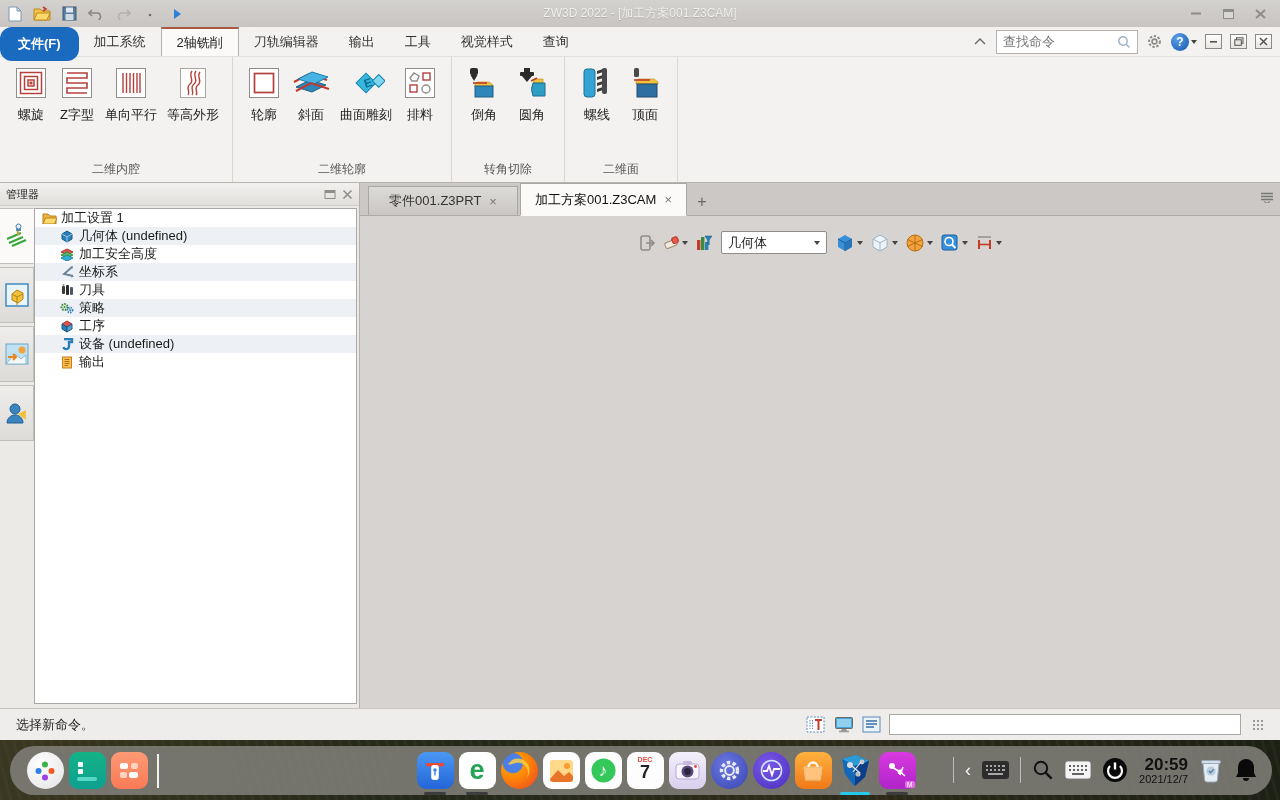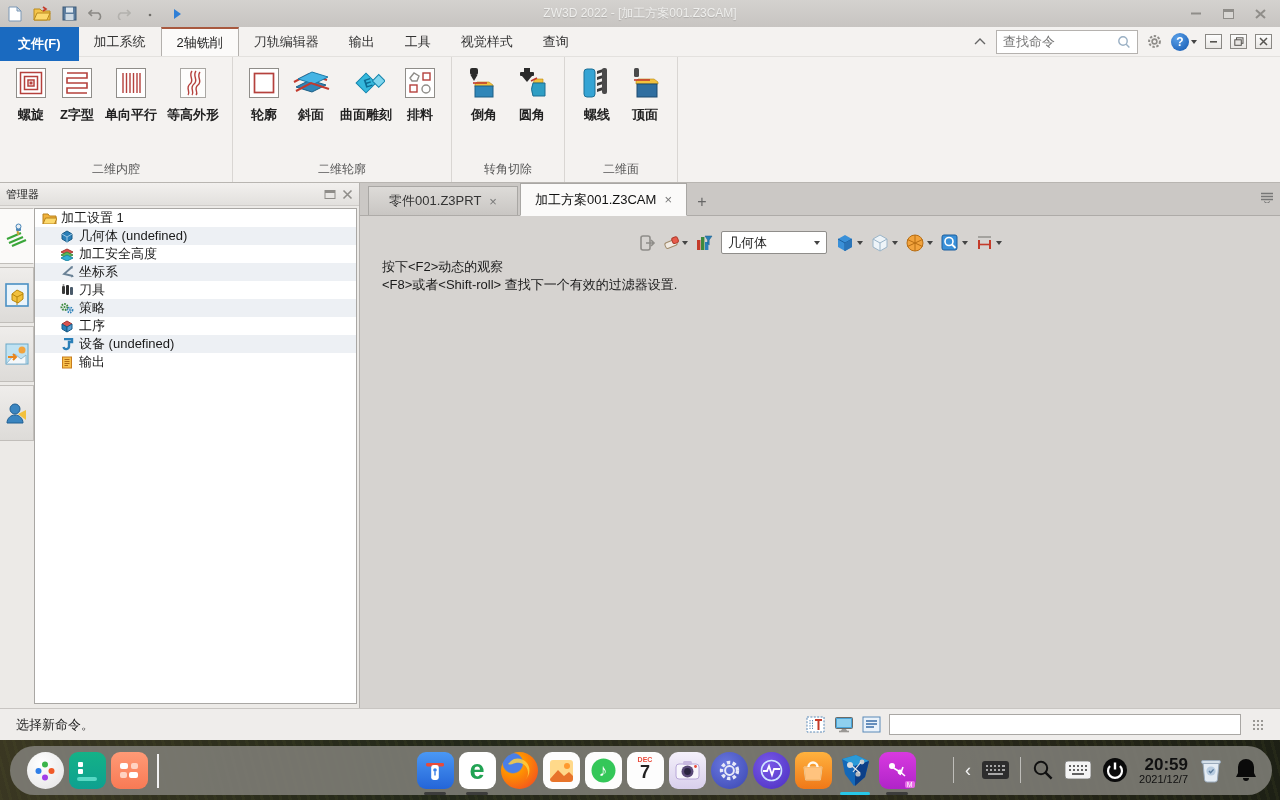--- a/index.html
+++ b/index.html
@@ -10,39 +10,39 @@
   .app { position:absolute; left:0; top:0; width:1280px; height:740px; background:#f2f0ee; border-bottom:1px solid #55534c; }
   .titlebar { height:27px; background:linear-gradient(#d4d2cf,#c7c4c1); display:flex; align-items:center; padding:0 6px; position:relative; }
   .qa { display:flex; align-items:center; gap:9px; }
   .qa .qbtn { width:18px; height:18px; display:flex; align-items:center; justify-content:center; }
   .win-title { position:absolute; left:0; right:0; text-align:center; font-size:12px; color:#efefed; text-shadow:0 1px 1px rgba(0,0,0,.15); pointer-events:none; }
   .wbtns { margin-left:auto; display:flex; gap:4px; z-index:2; }
   .wbtn { width:28px; height:18px; display:flex; align-items:center; justify-content:center; }
 
   
   .menubar { height:30px; background:#f4f2f0; display:flex; align-items:stretch; border-bottom:1px solid #e3e1de; position:relative; }
-  .filetab { background:#1a6ac0; color:#fff; font-size:13px; font-weight:bold; padding:17px 18px; display:flex; align-items:center; }
+  .filetab { background:#1a6ac0; color:#fff; font-size:13px; font-weight:bold; padding:17px 18px; display:flex; align-items:center;border-radius:12px; }
   .mtab { font-size:13px; color:#333; padding:0 15px; display:flex; align-items:center; }
   .mtab.active { background:#fbfaf9; border-left:1px solid #b3b0ad; border-right:1px solid #b3b0ad; border-top:2px solid #a8593f; color:#222; }
   .menu-right { margin-left:auto; display:flex; align-items:center; gap:8px; padding-right:8px; }
   .searchbox { width:142px; height:24px; background:#fff; border:1px solid #b5b2af; display:flex; align-items:center; padding:0 6px; }
   .searchbox input { border:none; outline:none; flex:1; font-size:13px; color:#333; width:100px; font-family:inherit; background:transparent; }
   .searchbox input::placeholder { color:#777; }
   .sq16 { width:17px; height:17px; display:flex; align-items:center; justify-content:center; }
   .docbtn { width:17px; height:15px; border:1px solid #8a8884; background:linear-gradient(#fdfdfd,#e8e6e3); display:flex; align-items:center; justify-content:center; }
   .helpwrap { display:flex; align-items:center; gap:2px; }
   .helpcircle { width:18px; height:18px; border-radius:50%; background:radial-gradient(circle at 35% 30%,#5aa0e8,#1257b0); color:#fff; font-size:12px; font-weight:bold; display:flex; align-items:center; justify-content:center; }
   .dd { width:0; height:0; border-left:3.5px solid transparent; border-right:3.5px solid transparent; border-top:4px solid #444; }
 
   
   .ribbon { height:126px; background:#f4f2f0; border-bottom:1px solid #b8b5b1; display:flex; }
   .rgroup { display:flex; flex-direction:column; border-right:1px solid #d9d6d3; }
   .ritems { display:flex; padding:5px 8px 0 8px; }
   .rbtn { display:flex; flex-direction:column; align-items:center; padding:3px 5px; }
-  .rlabel { font-size:13px; color:#222; margin-top:5px; white-space:nowrap;font-weight:bold; }
+  .rlabel { font-size:13px; color:#222; margin-top:5px; white-space:nowrap; }
   .rgrouplabel { margin-top:auto; text-align:center; font-size:12px; color:#555; padding:2px 0 4px; }
 
   
   .main { display:flex; height:525px; background:#d6d3d0; }
 
   
   .manager { width:360px; background:#eceae7; border-right:1px solid #b3b0ad; display:flex; flex-direction:column; }
   .mgr-title { height:23px; display:flex; align-items:center; font-size:11px; color:#222; padding:0 6px; background:linear-gradient(#f2f0ee,#e2e0dd); border-bottom:1px solid #cfccc9; }
   .mgr-title-btns { margin-left:auto; display:flex; gap:6px; }
   .mgr-body { flex:1; display:flex; min-height:0; padding:2px 2px 4px 0; }
@@ -581,24 +581,20 @@
           </span>
           <span class="vt">
             <svg width="19" height="17" viewBox="0 0 19 17">
                   <path d="M3 3h13" stroke="#8f8d89" stroke-width="1.4"></path>
                   <path d="M4 6v9M15 6v9" stroke="#c43b2a" stroke-width="2"></path>
                   <path d="M4 10.5h11" stroke="#c43b2a" stroke-width="1.6"></path>
                 </svg>
             <span class="dd"></span>
           </span>
         </div>
-        <div class="hints">
-          <div>按下&lt;F2&gt;动态的观察</div>
-          <div>&lt;F8&gt;或者&lt;Shift-roll&gt; 查找下一个有效的过滤器设置.</div>
-        </div>
       </div>
     </div>
   </div>
 
   <div class="statusbar">
     <span class="status-msg">选择新命令。</span>
     <span class="status-right">
       <span class="sicon">
         <svg width="19" height="17" viewBox="0 0 19 17">
               <rect x="1" y="1" width="17" height="15" fill="#fff" stroke="#5a8ab8" stroke-dasharray="2 1.4"></rect>

